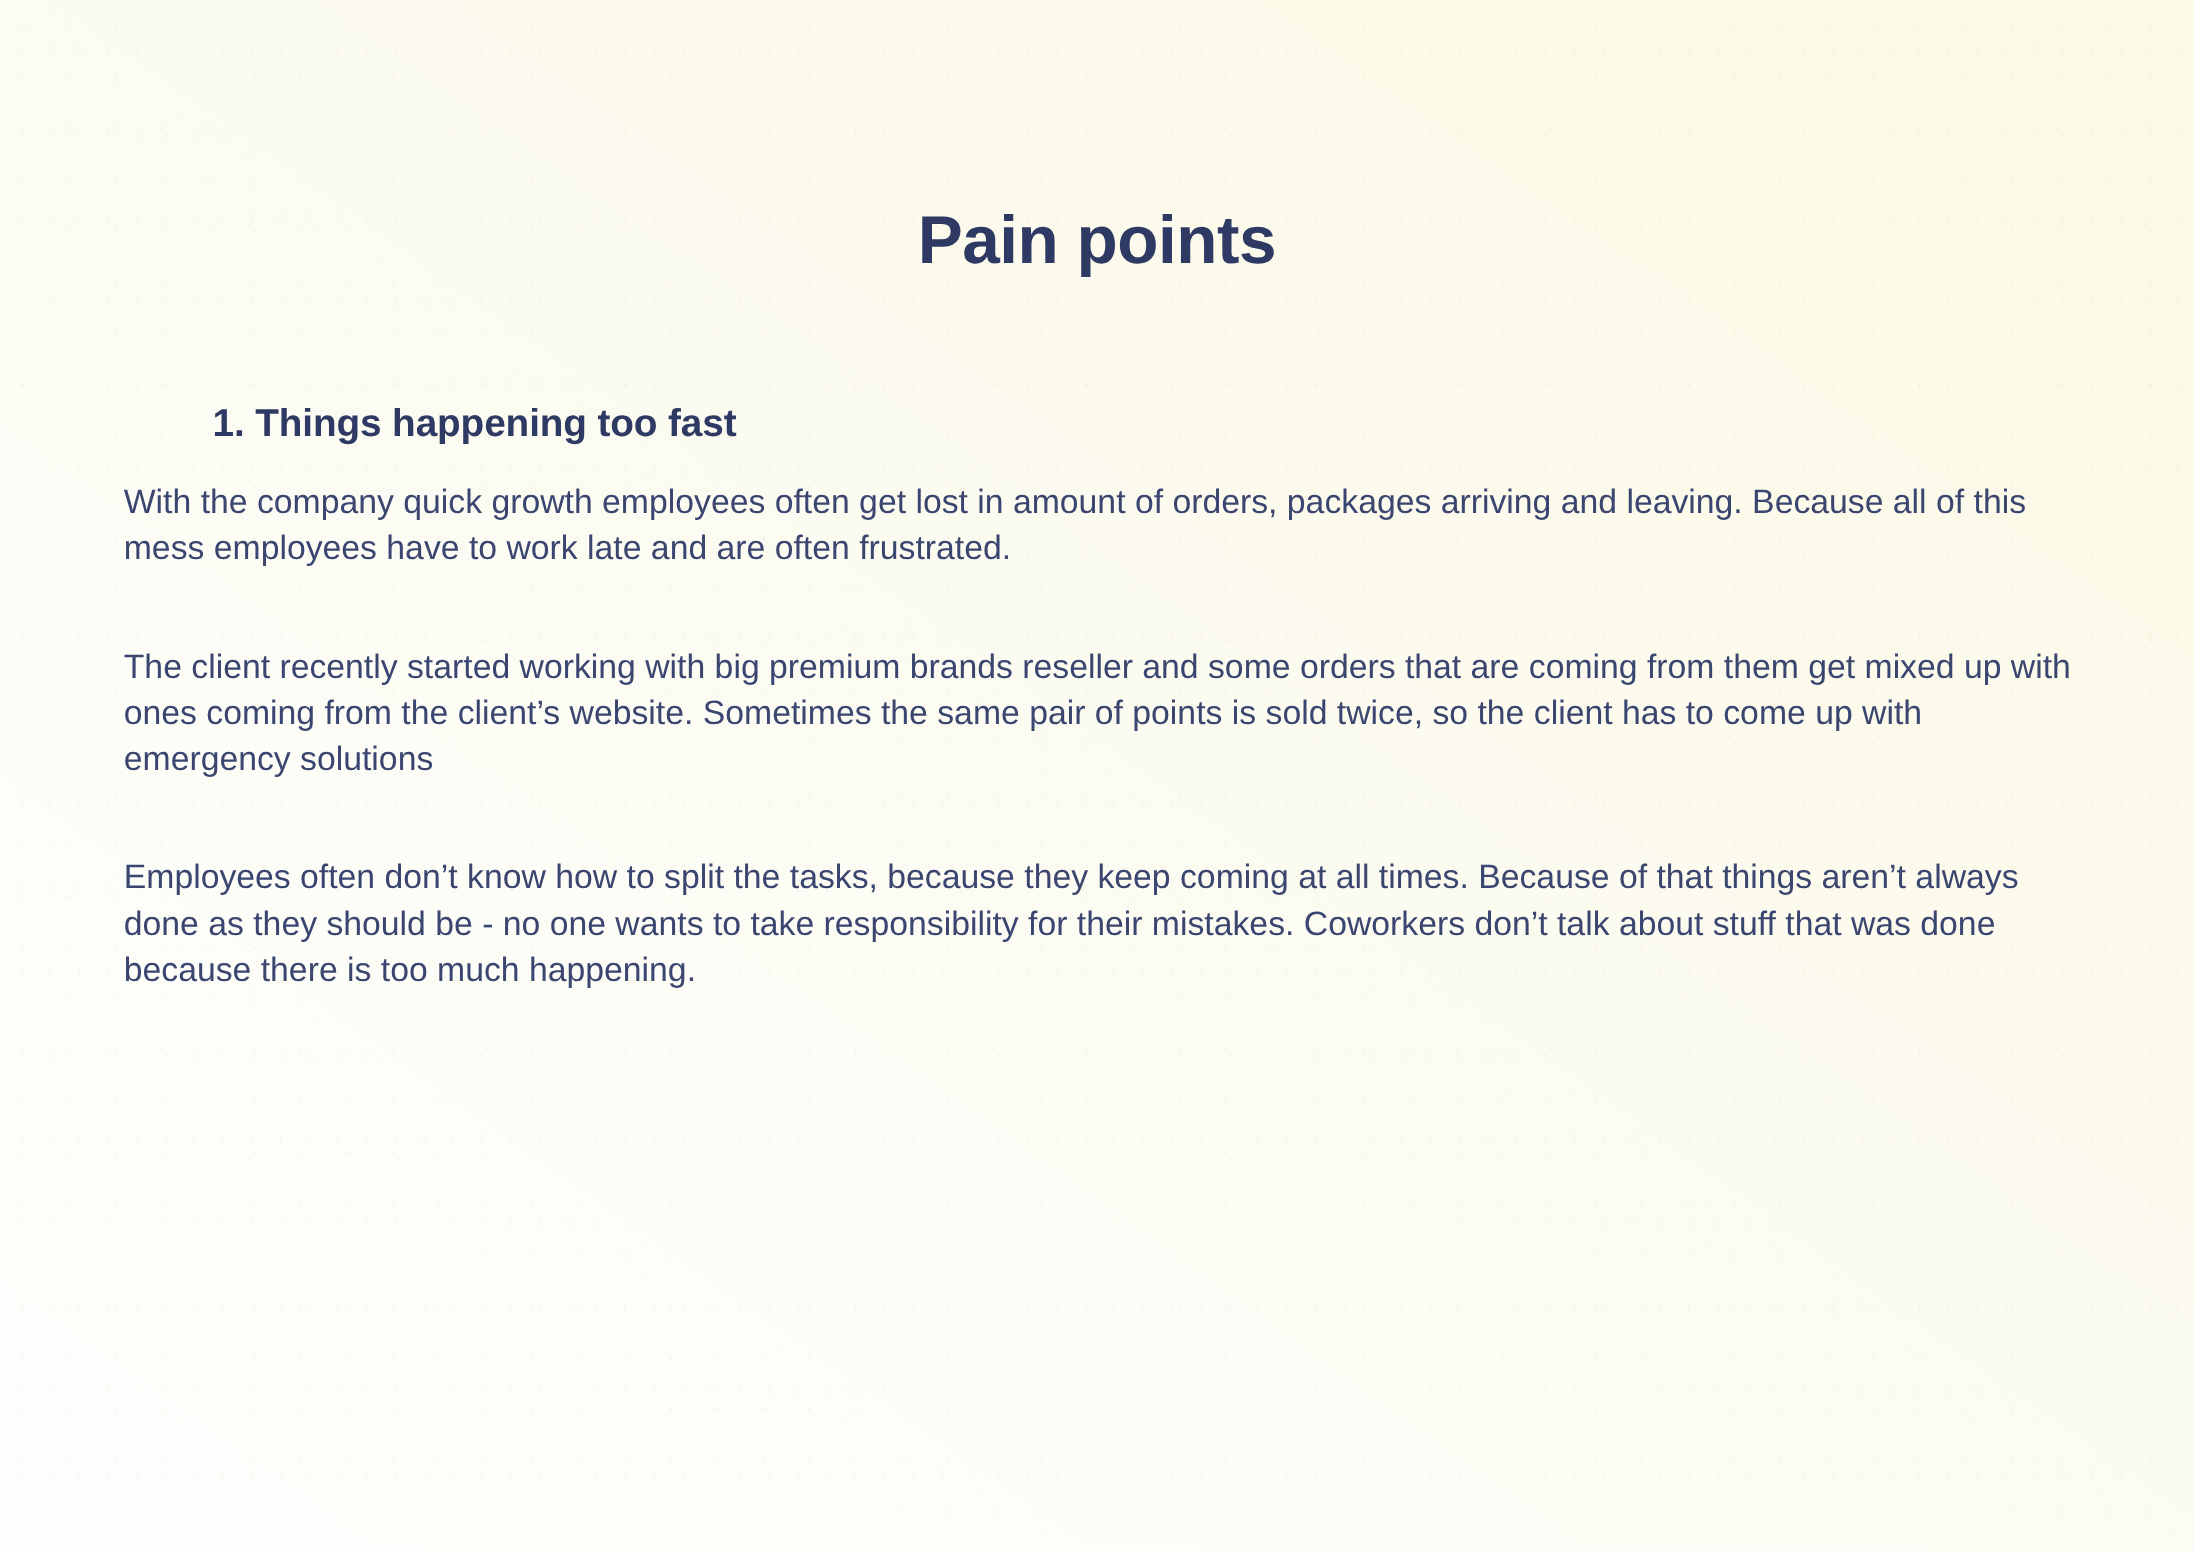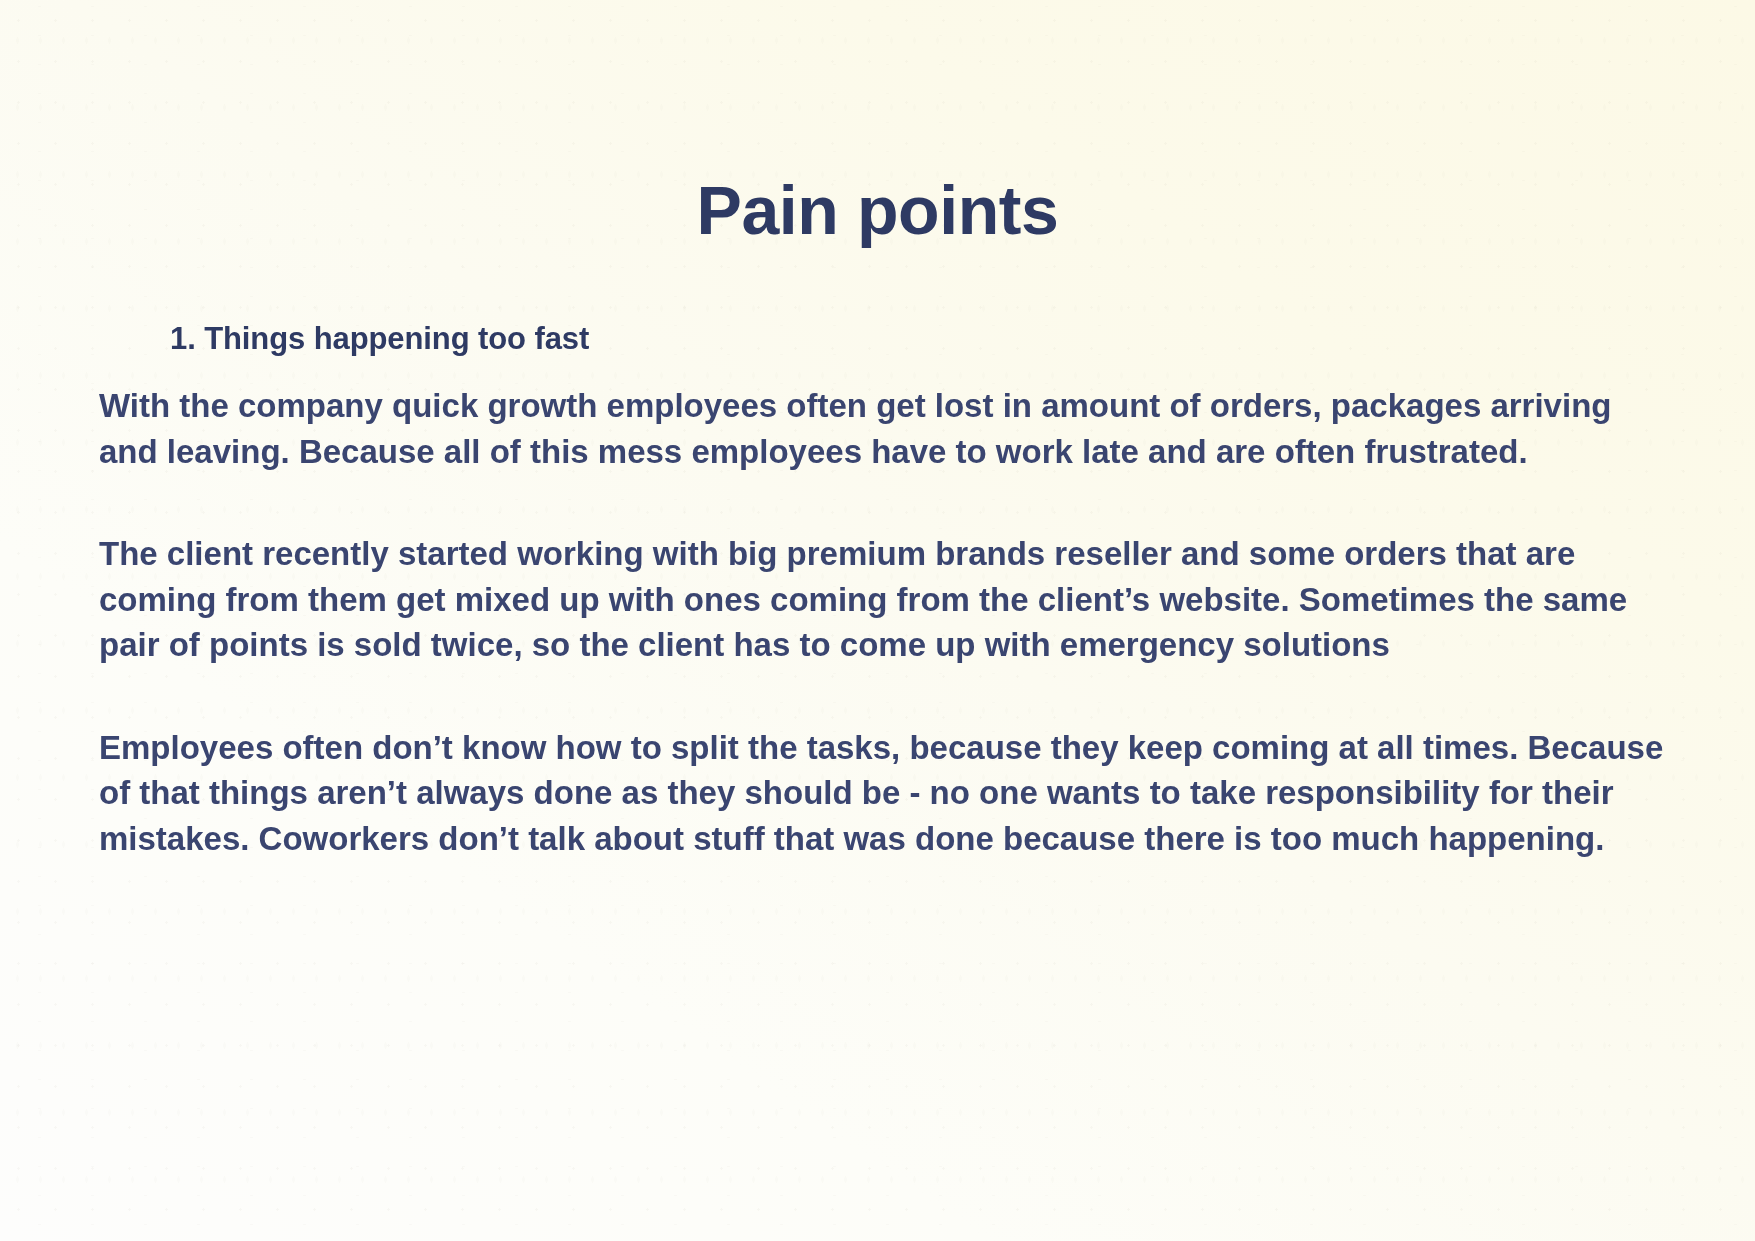--- a/index.html
+++ b/index.html
@@ -52,21 +52,21 @@
     width: 100%;
     height: 100%;
   }
 
   .slide-title {
     position: absolute;
     top: 125px;
     left: 0;
     width: 1755px;
     text-align: center;
-    font-size: 68px;
+    font-size: 54px;
     font-weight: 700;
     letter-spacing: -0.4px;
     color: #2e3a63;
   }
 
   .sections {
     position: absolute;
     top: 300px;
     left: 99px;
     width: 1570px;
@@ -82,22 +82,22 @@
     margin: 0 0 26px 71px;
     font-size: 31px;
     font-weight: 700;
     letter-spacing: -0.1px;
     color: #2e3a63;
     line-height: 1.2;
   }
 
   .section-body {
     margin: 0;
-    font-size: 33px;
-    font-weight: 700;
+    font-size: 27px;
+    font-weight: 400;
     line-height: 1.38;
     color: #3a4570;
     max-width: 1570px;
   }
 </style>
 </head>
 <body>
 
 <div class="slide">
 

